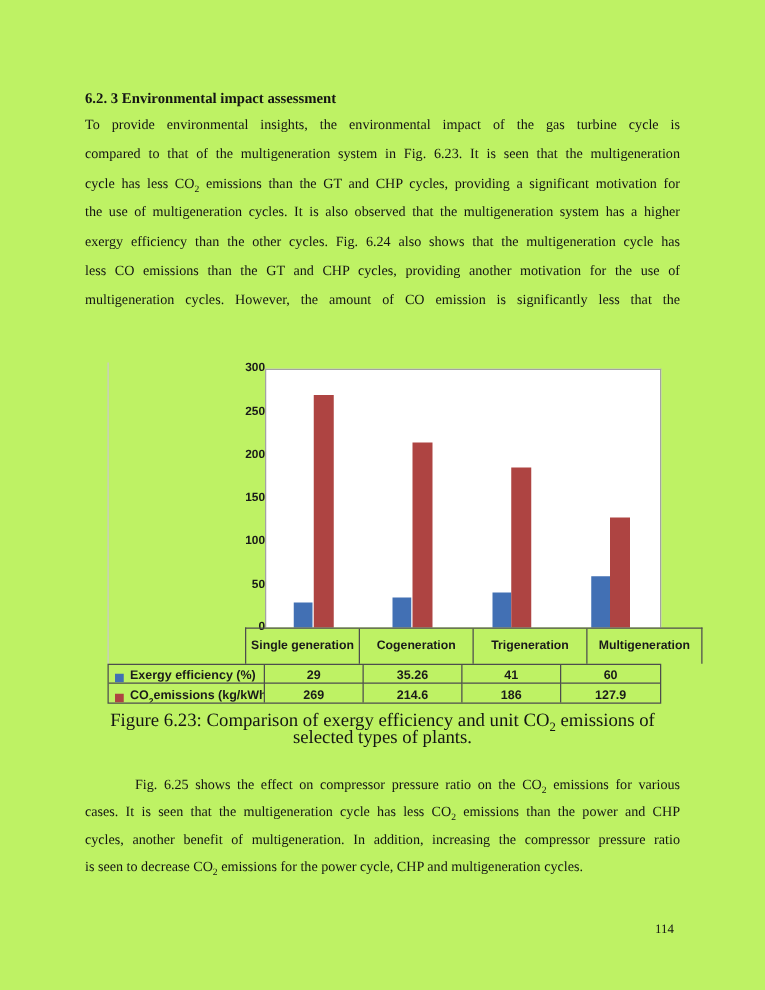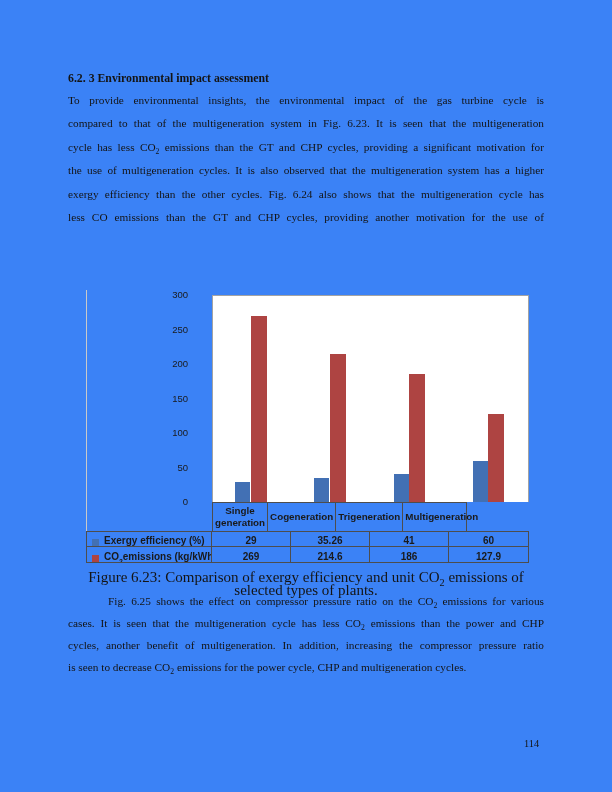--- a/index.html
+++ b/index.html
@@ -1,30 +1,30 @@
 <!DOCTYPE html>
 <html><head>
 <meta charset="utf-8">
 <style>
   html,body{margin:0;padding:0;background:#ffffff;}
   .page{
-    position:relative; width:612px; height:792px; background:#3b82f6;
+    position:relative; width:612px; height:792px; background:#bef264;
     font-family:"Liberation Serif", serif; color:#141414; overflow:hidden;
   }
   
   .heading{
     position:absolute; left:68px; top:71px; width:476px;
     font-size:11.8px; font-weight:bold; line-height:14px;
   }
   .para{position:absolute; left:68px; width:476px; font-size:11.3px;}
   .para1{top:89px; line-height:23.4px;}
   .para2{top:590px; line-height:22px;}
   .tline{text-align:justify; text-align-last:justify; white-space:normal;}
   .tlast{text-align-last:left;}
-  .para2 .tline:first-child{text-indent:40px;}
+  .para2 .tline:first-child{text-indent:40px;margin-top:27px;}
   sub{font-size:68%; line-height:0;}
   .caption{
     position:absolute; left:68px; top:571px; width:476px;
     font-size:15px; line-height:13px;
   }
   .caption .tline{text-align:center; text-align-last:center;}
   .page-number{
     position:absolute; left:524px; top:738px; width:40px;
     font-size:10.3px;
   }
@@ -35,26 +35,26 @@
   }
   .chart-left-edge{
     position:absolute; left:0; top:2px; width:1px; height:241px; background:#c9c9c9;
   }
   .plot-frame{
     position:absolute; left:126px; top:7px; width:317px; height:207px;
     border:1px solid #a3a3a3; border-bottom:none; box-sizing:border-box;
     background:#ffffff;
   }
   .ytick{
-    position:absolute; left:72px; width:30px; height:12px;
-    font-size:9.5px; font-weight:normal; text-align:right; line-height:12px;
+    position:absolute; left:96px; width:30px; height:12px;
+    font-size:9.5px; font-weight:bold; text-align:right; line-height:12px;
   }
   .bar{position:absolute;}
   .header-row{
-    position:absolute; left:126px; top:214px; width:255px; height:29px;
+    position:absolute; left:110px; top:214px; width:366px; height:29px;
     box-sizing:border-box; border:1px solid #4d4d4d; border-bottom:none;
     display:grid; grid-template-columns:repeat(4,1fr);
   }
   .hcell{
     border-right:1px solid #4d4d4d; display:flex; align-items:center; justify-content:center;
     text-align:center; font-size:9.8px; font-weight:bold; line-height:1.18; padding:1px 2px;
     box-sizing:border-box;
   }
   .hcell:last-child{border-right:none;}
   .body-table{
@@ -79,20 +79,21 @@
 
   <div class="heading">6.2. 3 Environmental impact assessment</div>
 
   <div class="para para1">
       <div class="tline"><span>To provide environmental insights, the environmental impact of the gas turbine cycle is</span></div>
       <div class="tline"><span>compared to that of the multigeneration system in Fig. 6.23. It is seen that the multigeneration</span></div>
       <div class="tline"><span>cycle has less CO</span><sub>2</sub><span> emissions than the GT and CHP cycles, providing a significant motivation for</span></div>
       <div class="tline"><span>the use of multigeneration cycles. It is also observed that the multigeneration system has a higher</span></div>
       <div class="tline"><span>exergy efficiency than the other cycles. Fig. 6.24 also shows that the multigeneration cycle has</span></div>
       <div class="tline"><span>less CO emissions than the GT and CHP cycles, providing another motivation for the use of</span></div>
+      <div class="tline"><span>multigeneration cycles. However, the amount of CO emission is significantly less that the</span></div>
     </div>
 
   <div class="chart">
     <div class="chart-left-edge"></div>
     <div class="plot-frame"></div>
     <div id="yticks">
         <div class="ytick" style="top: 1px;">300</div>
         <div class="ytick" style="top: 36px;">250</div>
         <div class="ytick" style="top: 70px;">200</div>
         <div class="ytick" style="top: 105px;">150</div>

